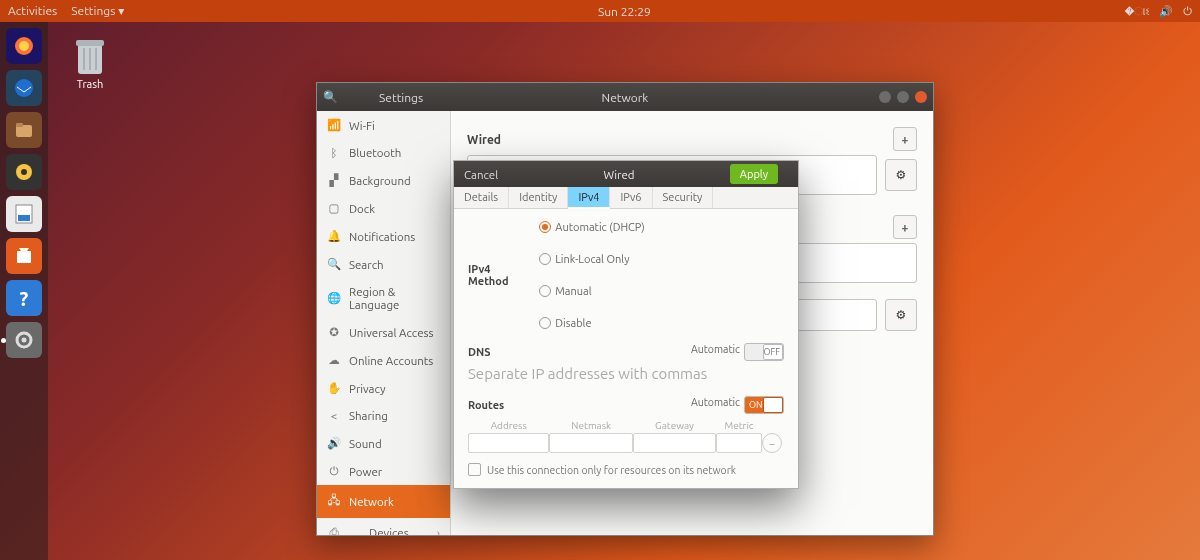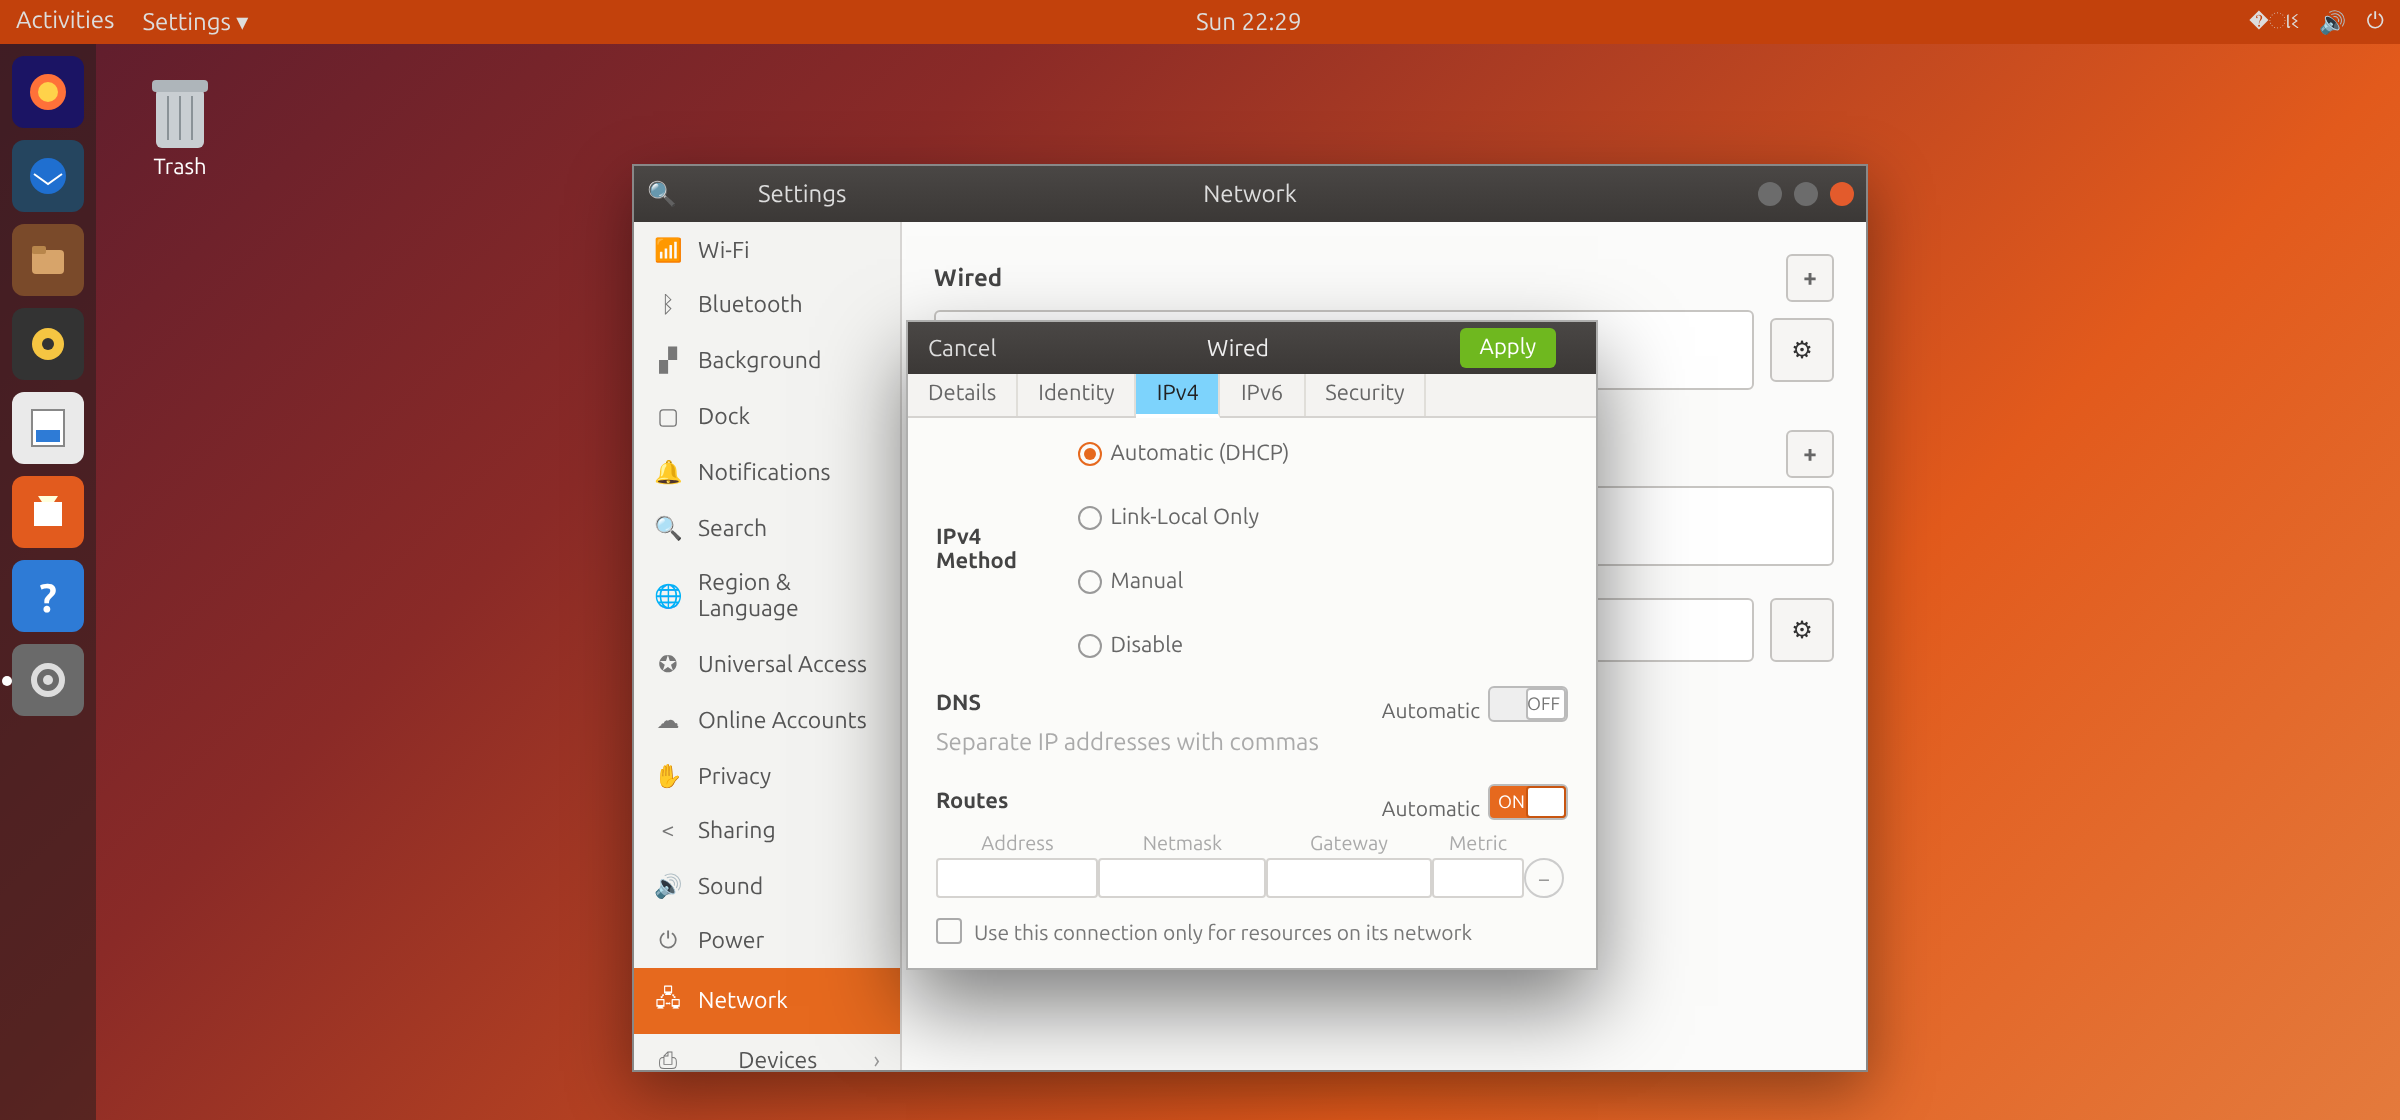--- a/index.html
+++ b/index.html
@@ -56,31 +56,31 @@
 .tab.active{background:#7dd3fc;color:#222;border-bottom:2px solid #fff;margin-bottom:-1px}
 .dlg-body{padding:12px 14px;color:#555}
 .row{display:flex;align-items:center;margin-bottom:4px}
 .lbl{font-weight:bold;color:#444;font-size:11px}
 .opts{display:flex;flex-wrap:wrap;gap:20px 10px;margin-left:30px}
 .radio{display:flex;align-items:center;gap:4px;width:120px;font-size:11px;color:#666}
 .radio .dot{width:10px;height:10px;border:1px solid #999;border-radius:50%;display:inline-block;position:relative}
 .radio.sel .dot{border-color:#e6691e}
 .radio.sel .dot::after{content:"";position:absolute;inset:2px;background:#e6691e;border-radius:50%}
 .sect-head{display:flex;justify-content:space-between;align-items:center;margin-top:14px;margin-bottom:4px}
-.toggle{display:flex;align-items:flex-end;gap:4px;font-size:10.5px;color:#666}
+.toggle{display:flex;align-items:flex-start;gap:4px;font-size:10.5px;color:#666}
 .switch{width:38px;height:16px;border:1px solid #bbb;border-radius:3px;display:flex;align-items:center;font-size:9px;color:#777;background:#eee;position:relative}
 .switch .knob{width:18px;height:14px;background:#fff;border:1px solid #bbb;border-radius:2px}
 .switch.off{justify-content:flex-end}
 .switch.off .txt{position:absolute;right:3px}
 .switch.off .knob{order:-1}
 .switch.on{background:#e6691e;color:#fff;justify-content:flex-start}
 .switch.on .txt{position:absolute;left:4px}
 .switch.on .knob{margin-left:auto;border-color:#c85510}
 .dns-input{width:100%;height:22px;border:1px solid #e0a26e;border-radius:3px;padding:0 6px;font-size:11px;color:#555;box-sizing:border-box;outline:none}
-.hint{font-size:12px;color:#aaa;margin-top:3px}
+.hint{font-size:15px;color:#aaa;margin-top:3px}
 .route-tbl{width:100%;border-collapse:collapse;margin-top:2px}
 .route-tbl th{font-size:10px;color:#aaa;font-weight:normal;padding:2px}
 .route-tbl td{padding:0}
 .route-tbl input{width:100%;height:20px;border:1px solid #d5d3d0;border-radius:2px;box-sizing:border-box;font-size:10px}
 .rm-btn{width:18px;height:18px;border:1px solid #ccc;border-radius:50%;display:flex;align-items:center;justify-content:center;color:#888;font-size:10px}
 .chk-row{display:flex;align-items:center;gap:6px;margin-top:10px;font-size:10.5px;color:#777}
 .chk{width:11px;height:11px;border:1px solid #aaa;border-radius:2px}
 svg{display:block}
 </style>
 </head>

